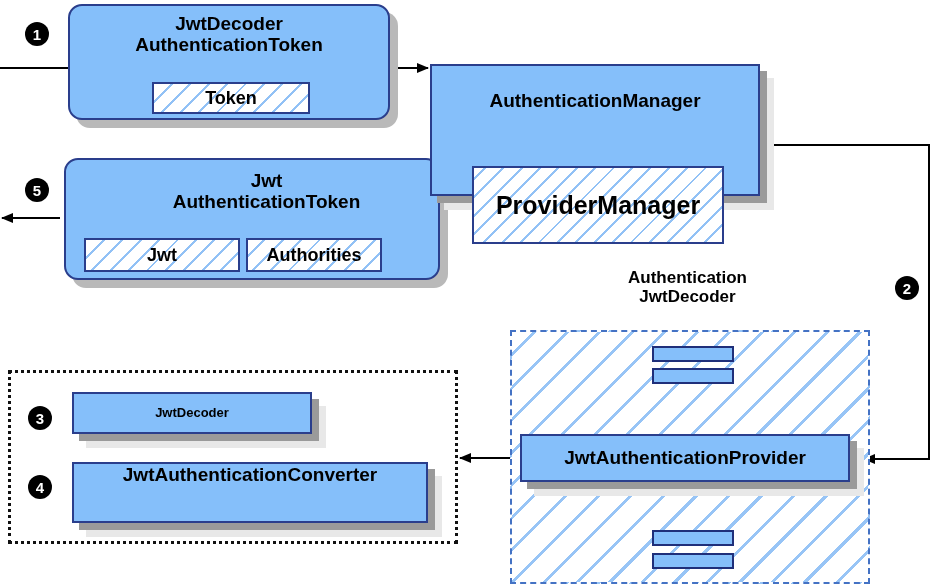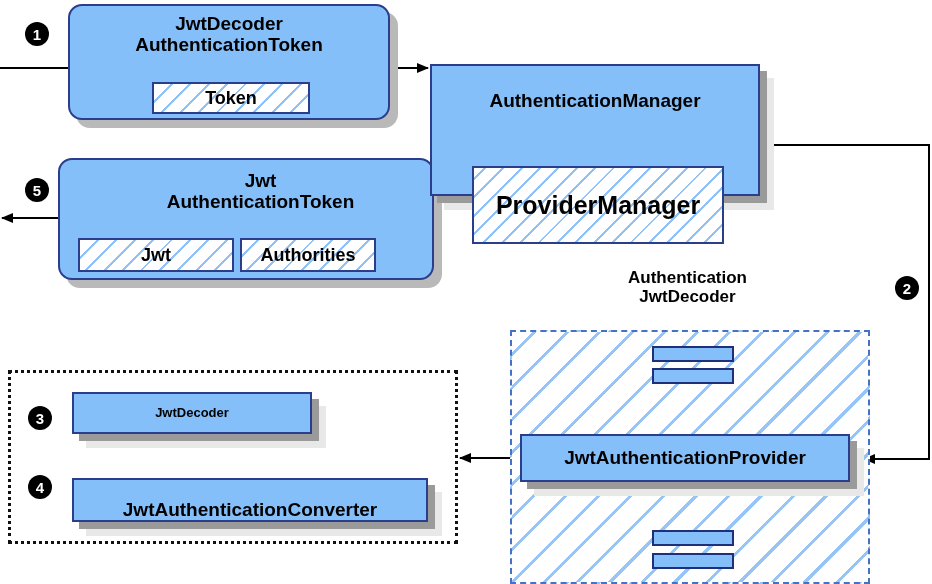--- a/index.html
+++ b/index.html
@@ -121,35 +121,35 @@
     align-items: center;
     justify-content: center;
     line-height: 1;
   }
 
   
   #n-bearer      { left: 68px;  top: 4px;   width: 322px; height: 116px; font-size: 19px; padding-top: 7px; }
   #n-bearer .node-title { }
   #h-token       { position:absolute; left: 82px; top: 76px; width: 158px; height: 32px; font-size: 18px; }
 
-  #n-jwtauth     { left: 58px;  top: 158px; width: 376px; height: 122px; font-size: 19px; padding-top: 10px; padding-left: 29px; }
+  #n-jwtauth     { left: 64px;  top: 158px; width: 376px; height: 122px; font-size: 19px; padding-top: 10px; padding-left: 29px; }
   #h-jwt         { position:absolute; left: 18px;  top: 78px; width: 156px; height: 34px; font-size: 18px; }
   #h-authorities { position:absolute; left: 180px; top: 78px; width: 136px; height: 34px; font-size: 18px; }
 
   #n-authmgr     { left: 430px; top: 64px;  width: 330px; height: 132px; font-size: 19px; padding-top: 24px; }
   #h-provmgr     { position:absolute; left: 40px; top: 60px; width: 252px; height: 78px; font-size: 25px; margin-top: 40px; }
 
   #g-providers   { left: 510px; top: 330px; width: 360px; height: 254px; }
   #lbl-providers { left: 595px; top: 268px; width: 185px; font-size: 17px; }
 
   #n-provider    { left: 520px; top: 434px; width: 330px; height: 48px; font-size: 19px; justify-content: center; }
 
   #g-tools       { left: 8px;   top: 370px; width: 450px; height: 174px; }
   #n-decoder     { left: 72px;  top: 392px; width: 240px; height: 42px; font-size: 13px; justify-content: center; }
-  #n-converter   { left: 72px;  top: 478px; width: 356px; height: 44px; font-size: 19px; justify-content: flex-end; }
+  #n-converter   { left: 72px;  top: 462px; width: 356px; height: 61px; font-size: 19px; justify-content: flex-start; }
 
   #mb-t1 { left: 652px; top: 346px; width: 82px; height: 16px; }
   #mb-t2 { left: 652px; top: 368px; width: 82px; height: 16px; }
   #mb-b1 { left: 652px; top: 530px; width: 82px; height: 16px; }
   #mb-b2 { left: 652px; top: 553px; width: 82px; height: 16px; }
 
   #badge-1 { left: 25px;  top: 22px;  }
   #badge-5 { left: 25px;  top: 178px; }
   #badge-2 { left: 895px; top: 276px; }
   #badge-3 { left: 28px;  top: 406px; }

